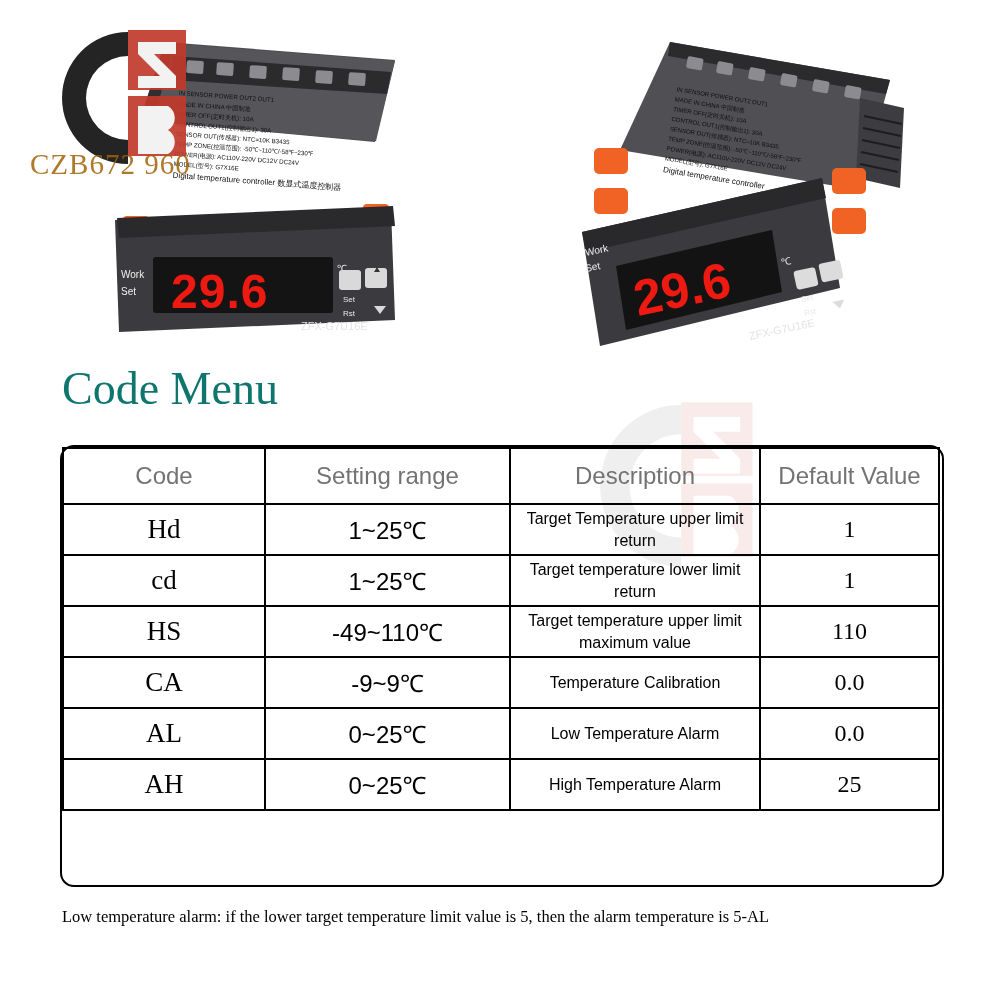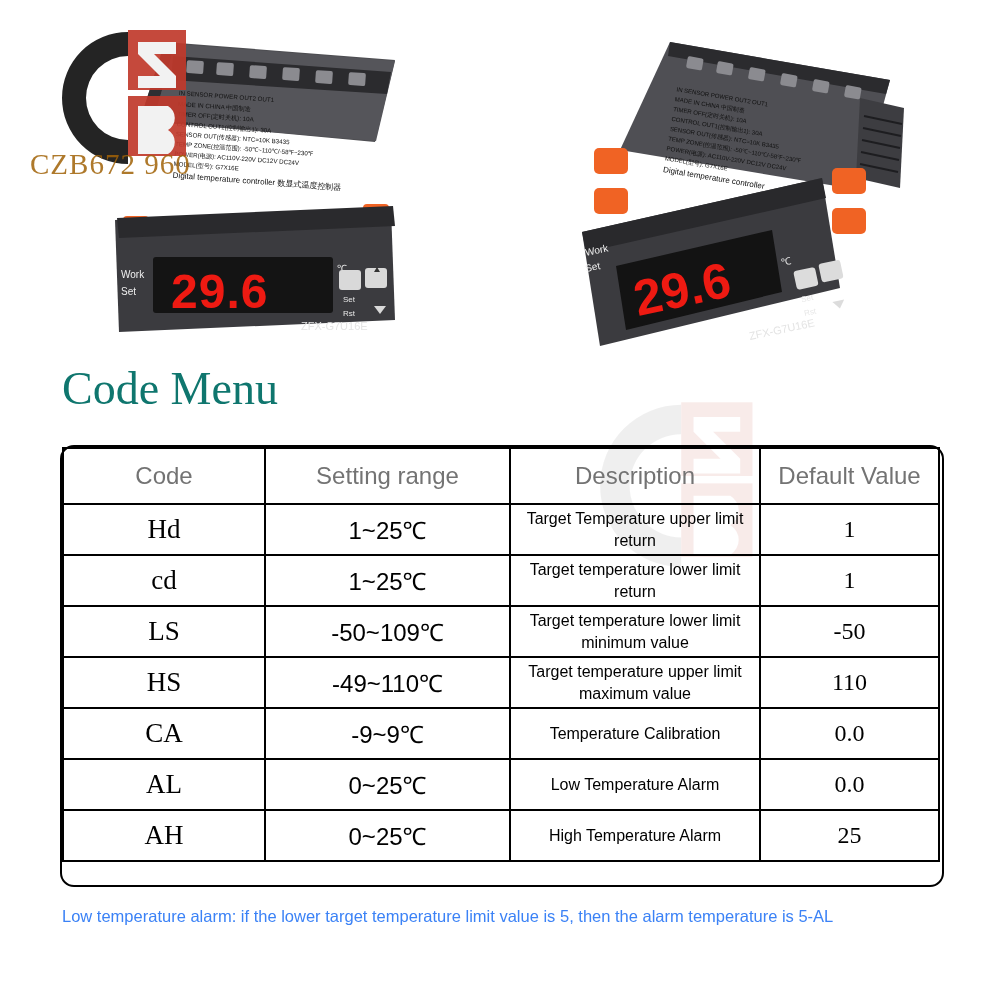--- a/index.html
+++ b/index.html
@@ -134,22 +134,23 @@
   .notes {
     position: absolute;
     left: 62px;
     top: 905px;
     width: 880px;
     z-index: 20;
   }
   .notes p {
     margin: 0 0 8px 0;
     font-size: 16.5px;
-    color: #3b82f6;
+    color: #000000;
     line-height: 1.45;
+    font-family: Liberation Serif, serif;
   }
 
   
 </style>
 </head>
 <body>
 
 <div class="photo" id="photo-left">
   <svg width="320" height="330" viewBox="0 0 320 330" xmlns="http://www.w3.org/2000/svg">
 
@@ -309,26 +310,20 @@
         <td class="cell-desc">Target Temperature upper limit return</td>
         <td class="cell-default">1</td>
       </tr>
       <tr>
         <td class="cell-code">cd</td>
         <td class="cell-range">1~25℃</td>
         <td class="cell-desc">Target temperature lower limit return</td>
         <td class="cell-default">1</td>
       </tr>
       <tr>
-        <td class="cell-code">LS</td>
-        <td class="cell-range">-50~109℃</td>
-        <td class="cell-desc">Target temperature lower limit minimum value</td>
-        <td class="cell-default">-50</td>
-      </tr>
-      <tr>
         <td class="cell-code">HS</td>
         <td class="cell-range">-49~110℃</td>
         <td class="cell-desc">Target temperature upper limit maximum value</td>
         <td class="cell-default">110</td>
       </tr>
       <tr>
         <td class="cell-code">CA</td>
         <td class="cell-range">-9~9℃</td>
         <td class="cell-desc">Temperature Calibration</td>
         <td class="cell-default">0.0</td>

